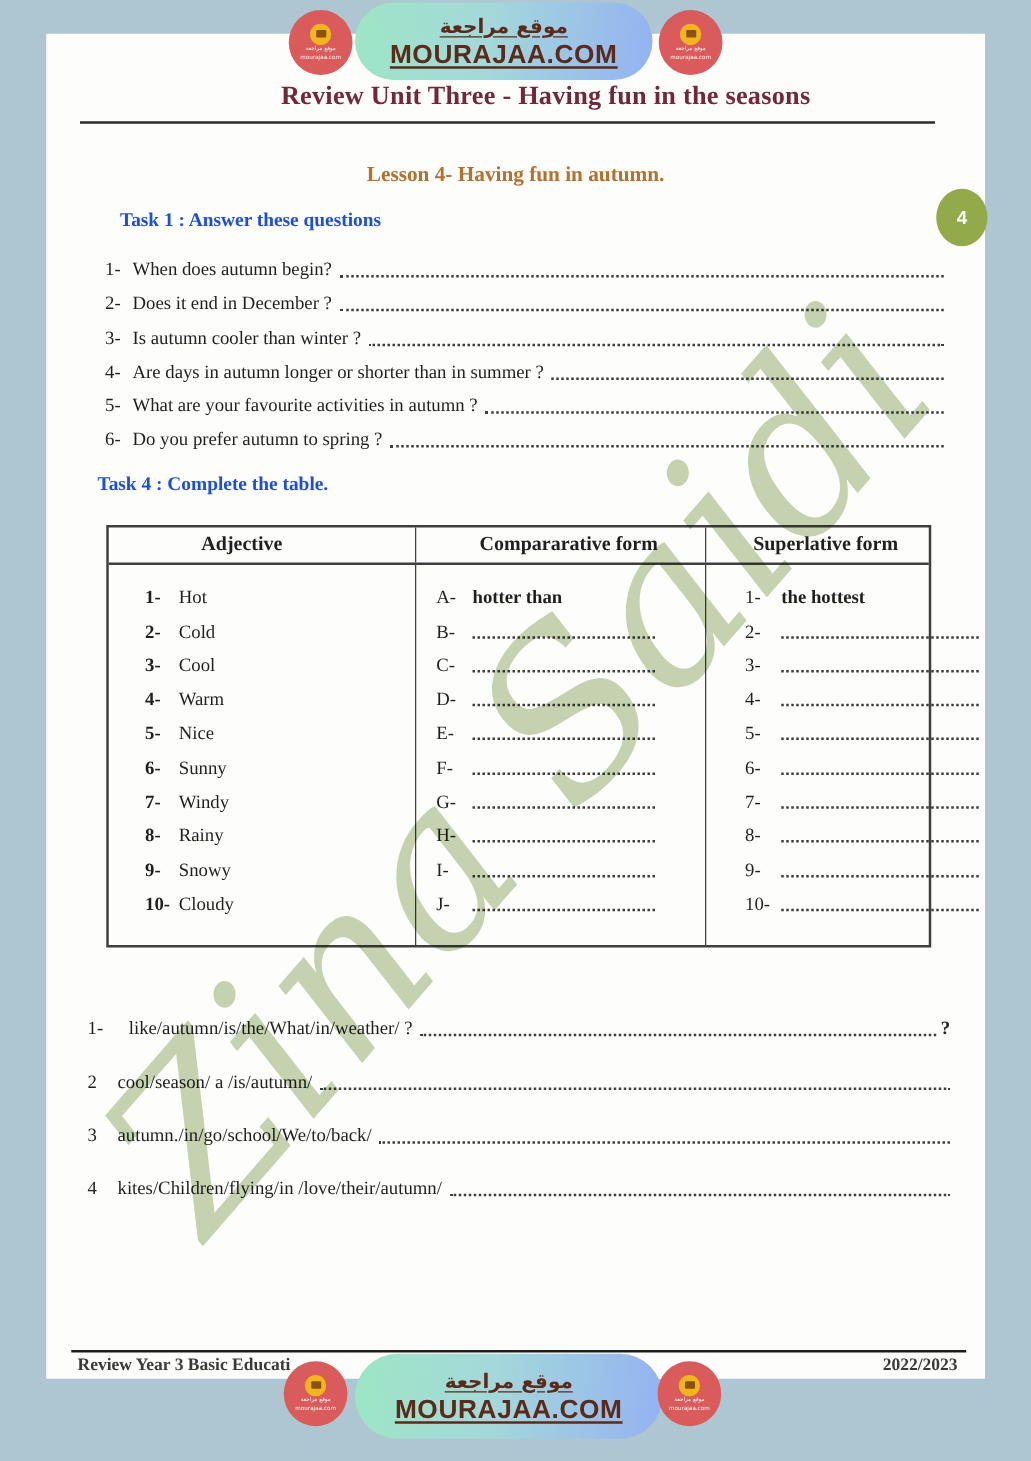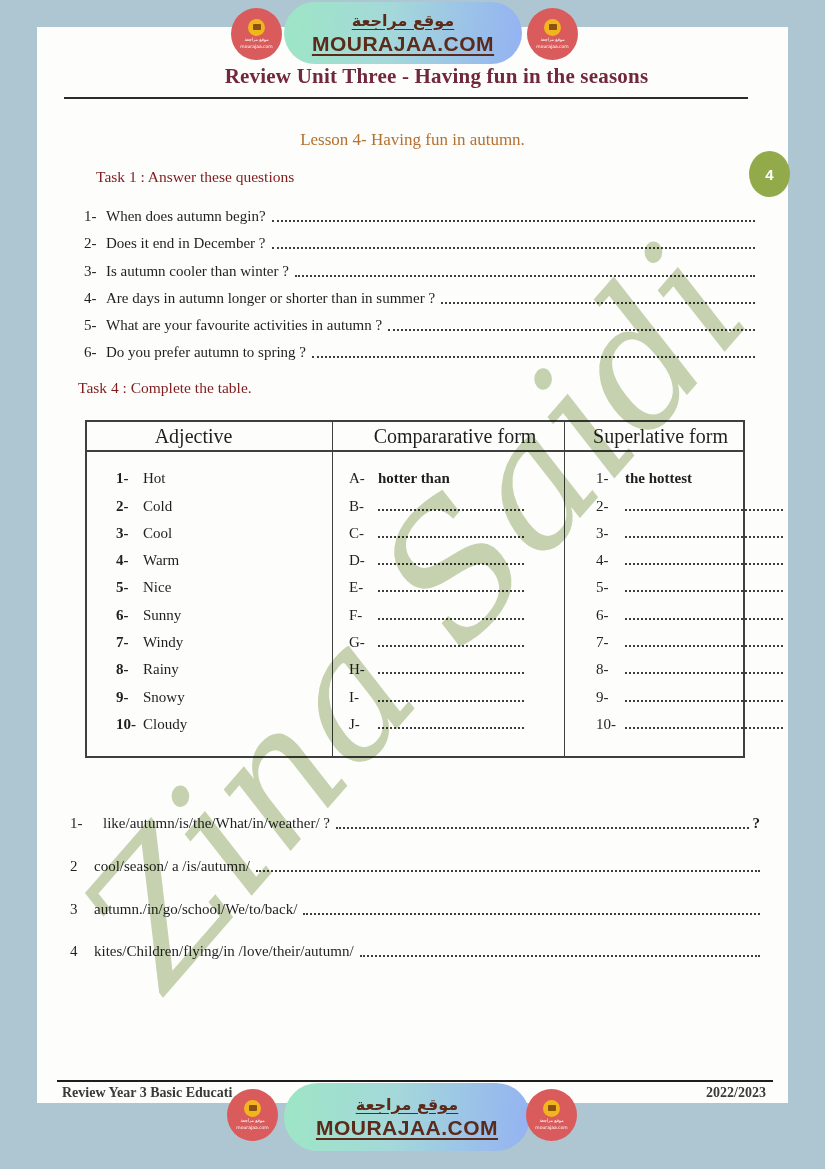--- a/index.html
+++ b/index.html
@@ -56,32 +56,32 @@
     text-align:center; font-size:21px; font-weight:bold; color:#70283a;
     letter-spacing:0.2px;
     padding-left:48px;
   }
   .title-rule {
     position:absolute; z-index:2; left:64px; top:97px; width:684px;
     border-top:2px solid #2c2c2c;
   }
   .lesson-title {
     position:absolute; z-index:2; left:37px; top:130px; width:751px;
-    text-align:center; font-size:17px; font-weight:normal; color:#b4702e;
+    text-align:center; font-size:17px; font-weight:bold; color:#b4702e;
   }
   .page-badge {
     position:absolute; z-index:2; left:749px; top:151px; width:41px; height:46px;
     border-radius:50%; background:#93aa4b;
     display:flex; align-items:center; justify-content:center;
     color:#ffffff; font-size:15px; font-weight:bold;
     font-family:"Liberation Sans",sans-serif;
   }
   
   .task-head {
-    position:absolute; z-index:2; font-size:15.5px; font-weight:normal; color:#7f1d1d;
+    position:absolute; z-index:2; font-size:15.5px; font-weight:bold; color:#1d4ed8;
   }
   .task1-head { left:96px; top:168px; }
   .task2-head { left:78px; top:379px; }
   .task3-head { left:78px; top:776px; }
   
   .q-list { position:absolute; z-index:2; left:84px; top:198px; width:671px; }
   .q-row { display:flex; align-items:flex-end; height:27.2px; font-size:15px; }
   .q-num { width:22px; flex:none; }
   .leader {
     flex:1 1 auto; height:1px; border-bottom:2px dotted #3d3d3d;
@@ -97,21 +97,21 @@
     position:absolute; z-index:2; left:85px; top:420px; width:660px; height:338px;
     border:2px solid #3f3f3f;
   }
   .t-header { display:flex; height:30px; border-bottom:2px solid #3f3f3f; }
   .t-body { display:flex; height:304px; }
   .t-c1 { width:200px; flex:none; }
   .t-c2 { width:233px; flex:none; border-left:1.5px solid #3f3f3f; border-right:1.5px solid #3f3f3f;margin-left:45px; }
   .t-c3 { flex:1 1 auto; }
   .th {
     display:flex; align-items:center; justify-content:center;
-    font-size:20px; font-weight:normal;padding-left:13px;
+    font-size:16px; font-weight:bold;padding-left:13px;
   }
   .t-col { padding-top:8px; font-size:15px; }
   .t-line { display:flex; align-items:flex-end; height:27.3px; }
   .t-c1 .t-line { padding-left:29px; }
   .t-c2 .t-line { padding-left:16px; }
   .t-c3 .t-line { padding-left:31px; }
   .adj-num { width:27px; flex:none; font-weight:600; }
   .cmp-letter { width:29px; flex:none; }
   .sup-num { width:29px; flex:none; }
   .bold-ans { font-weight:bold; }

